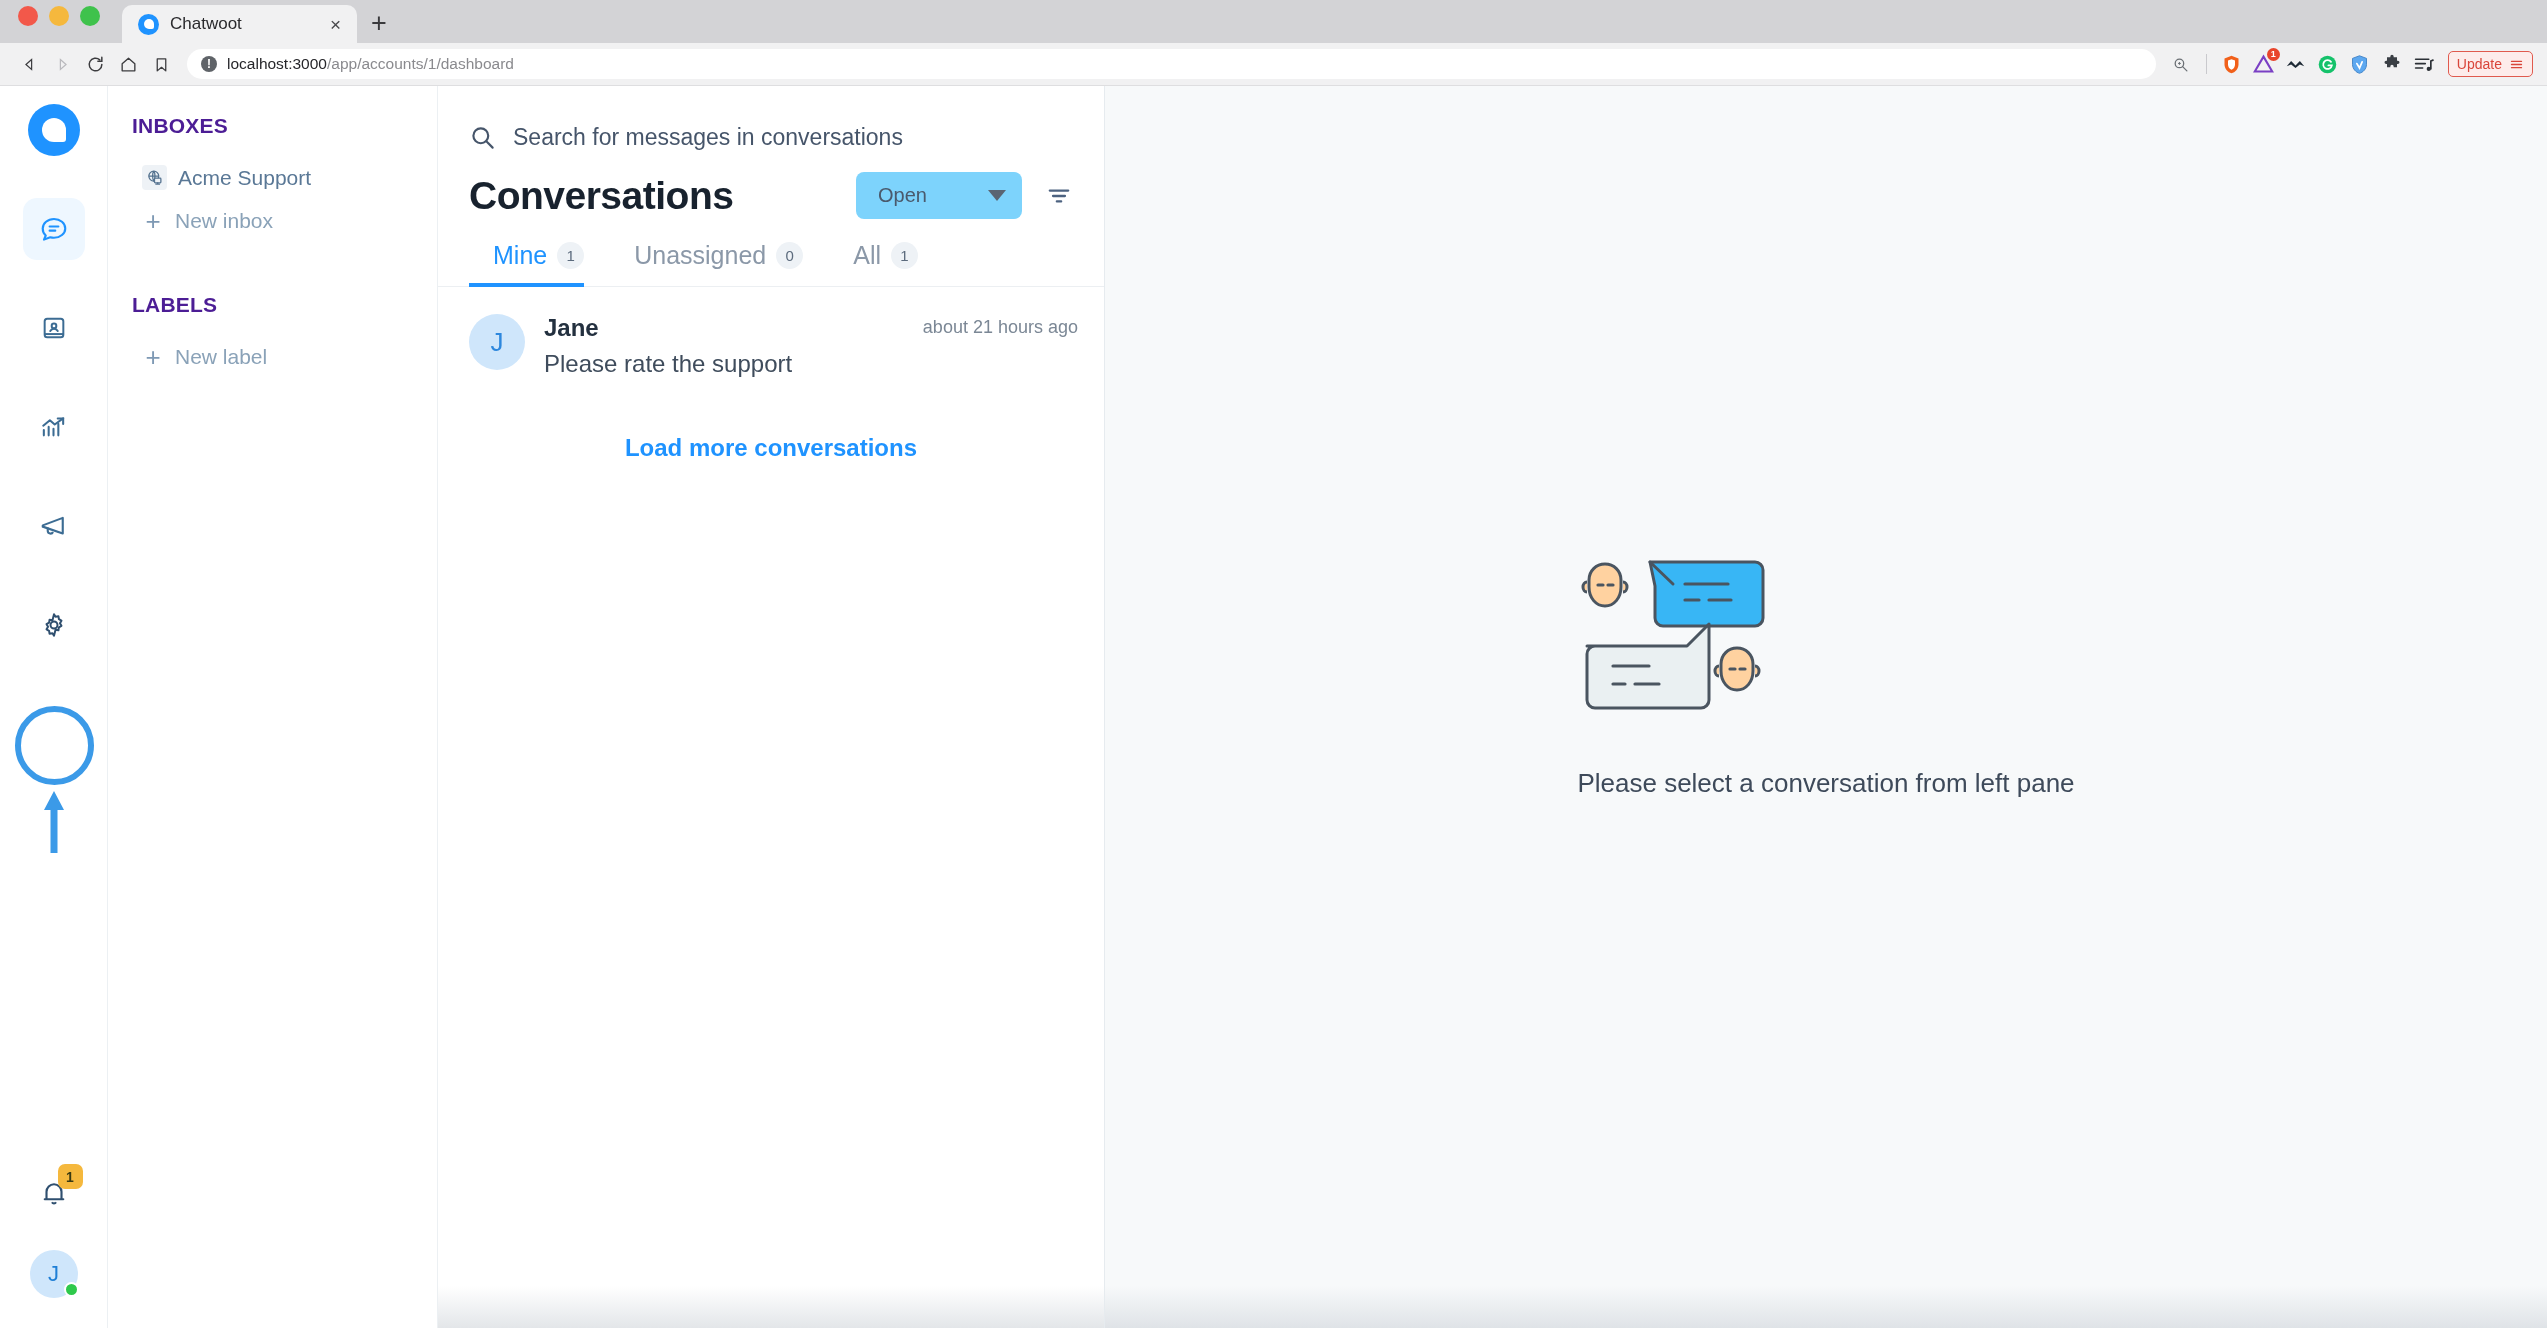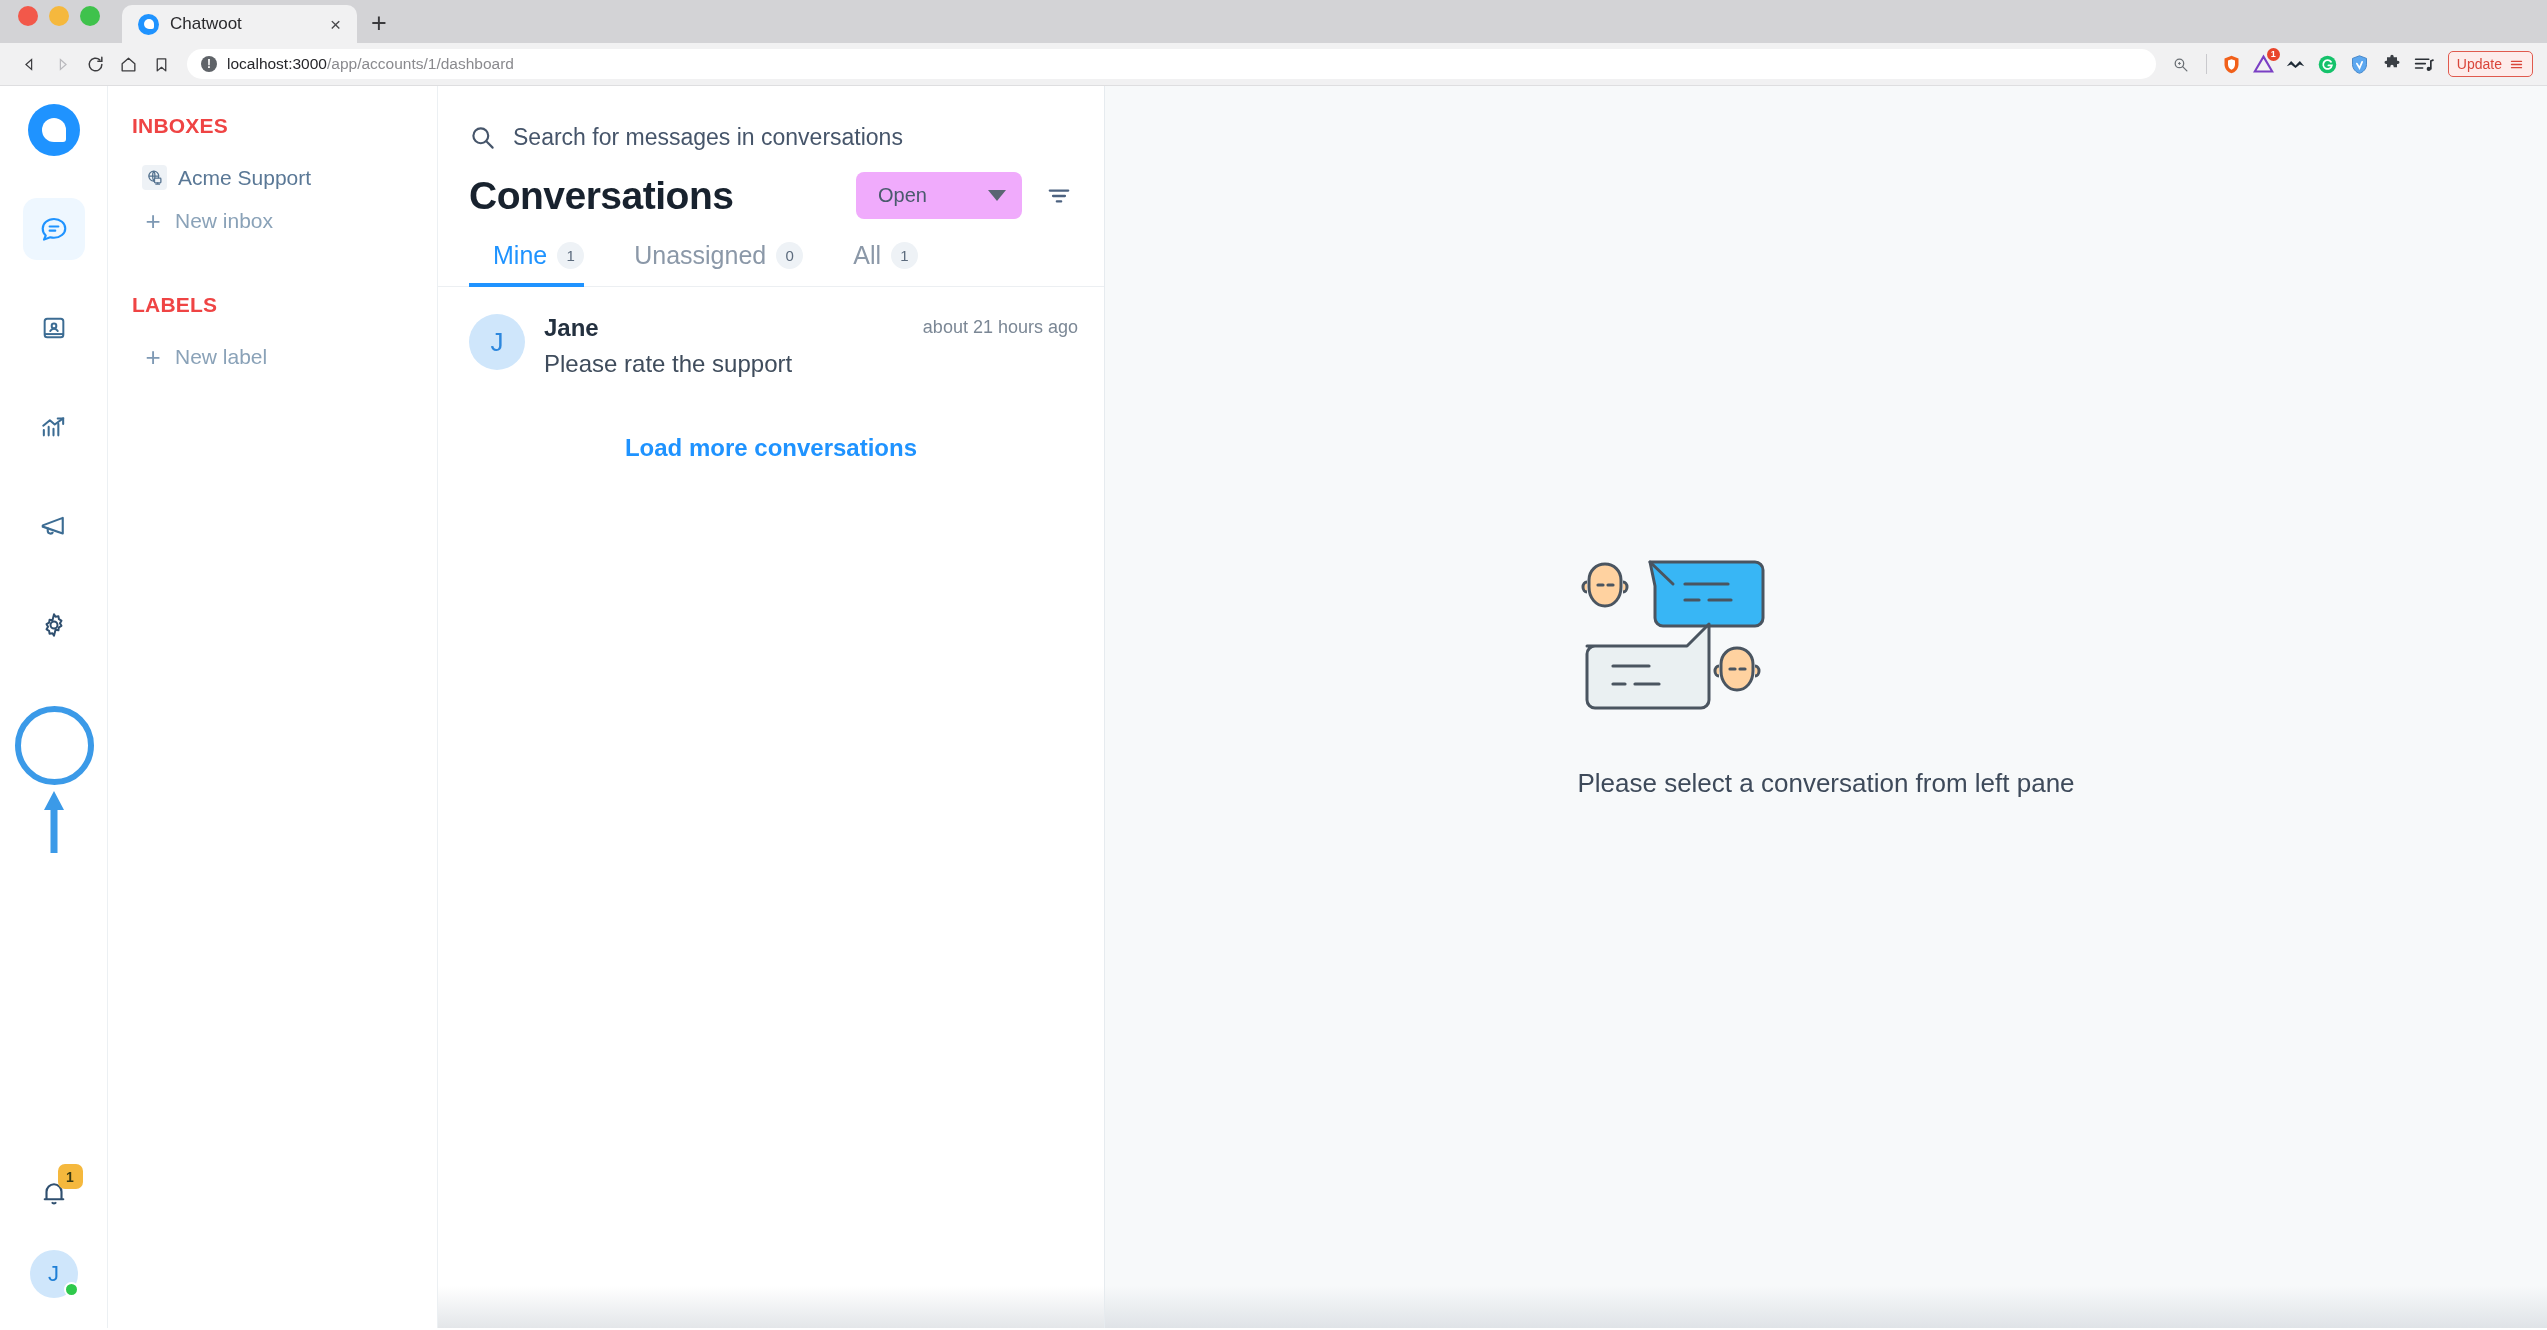--- a/index.html
+++ b/index.html
@@ -238,21 +238,21 @@
   
   .sidebar {
     width: 330px;
     background: #ffffff;
     border-right: 1px solid #ecf0f3;
     padding: 28px 0 0 0;
     flex-shrink: 0;
   }
   .side-heading {
     font-size: 21px; font-weight: bold;
-    color: #ef4444; letter-spacing: 0.2px;
+    color: #4c1d95; letter-spacing: 0.2px;
     padding: 0 0 18px 24px;
   }
   .side-heading.second { padding-top: 50px; }
   .side-link {
     display: flex; align-items: center;
     gap: 11px;
     padding: 9px 0 9px 34px;
     font-size: 21px;
     color: #5a7896;
     cursor: pointer;
@@ -301,21 +301,21 @@
     padding: 14px 26px 0 31px;
     gap: 14px;
   }
   .conv-title {
     font-size: 39px; font-weight: bold;
     color: #18222e; letter-spacing: -0.5px;
     flex: 1;
     white-space: nowrap;
   }
   .status-select {
-    background: #f0abfc;
+    background: #7dd3fc;
     border-radius: 8px;
     height: 47px;
     display: flex; align-items: center;
     justify-content: space-between;
     padding: 0 16px 0 22px;
     gap: 22px;
     min-width: 166px;
     cursor: pointer;
   }
   .status-select span { font-size: 20px; color: #4a5a6d; }

